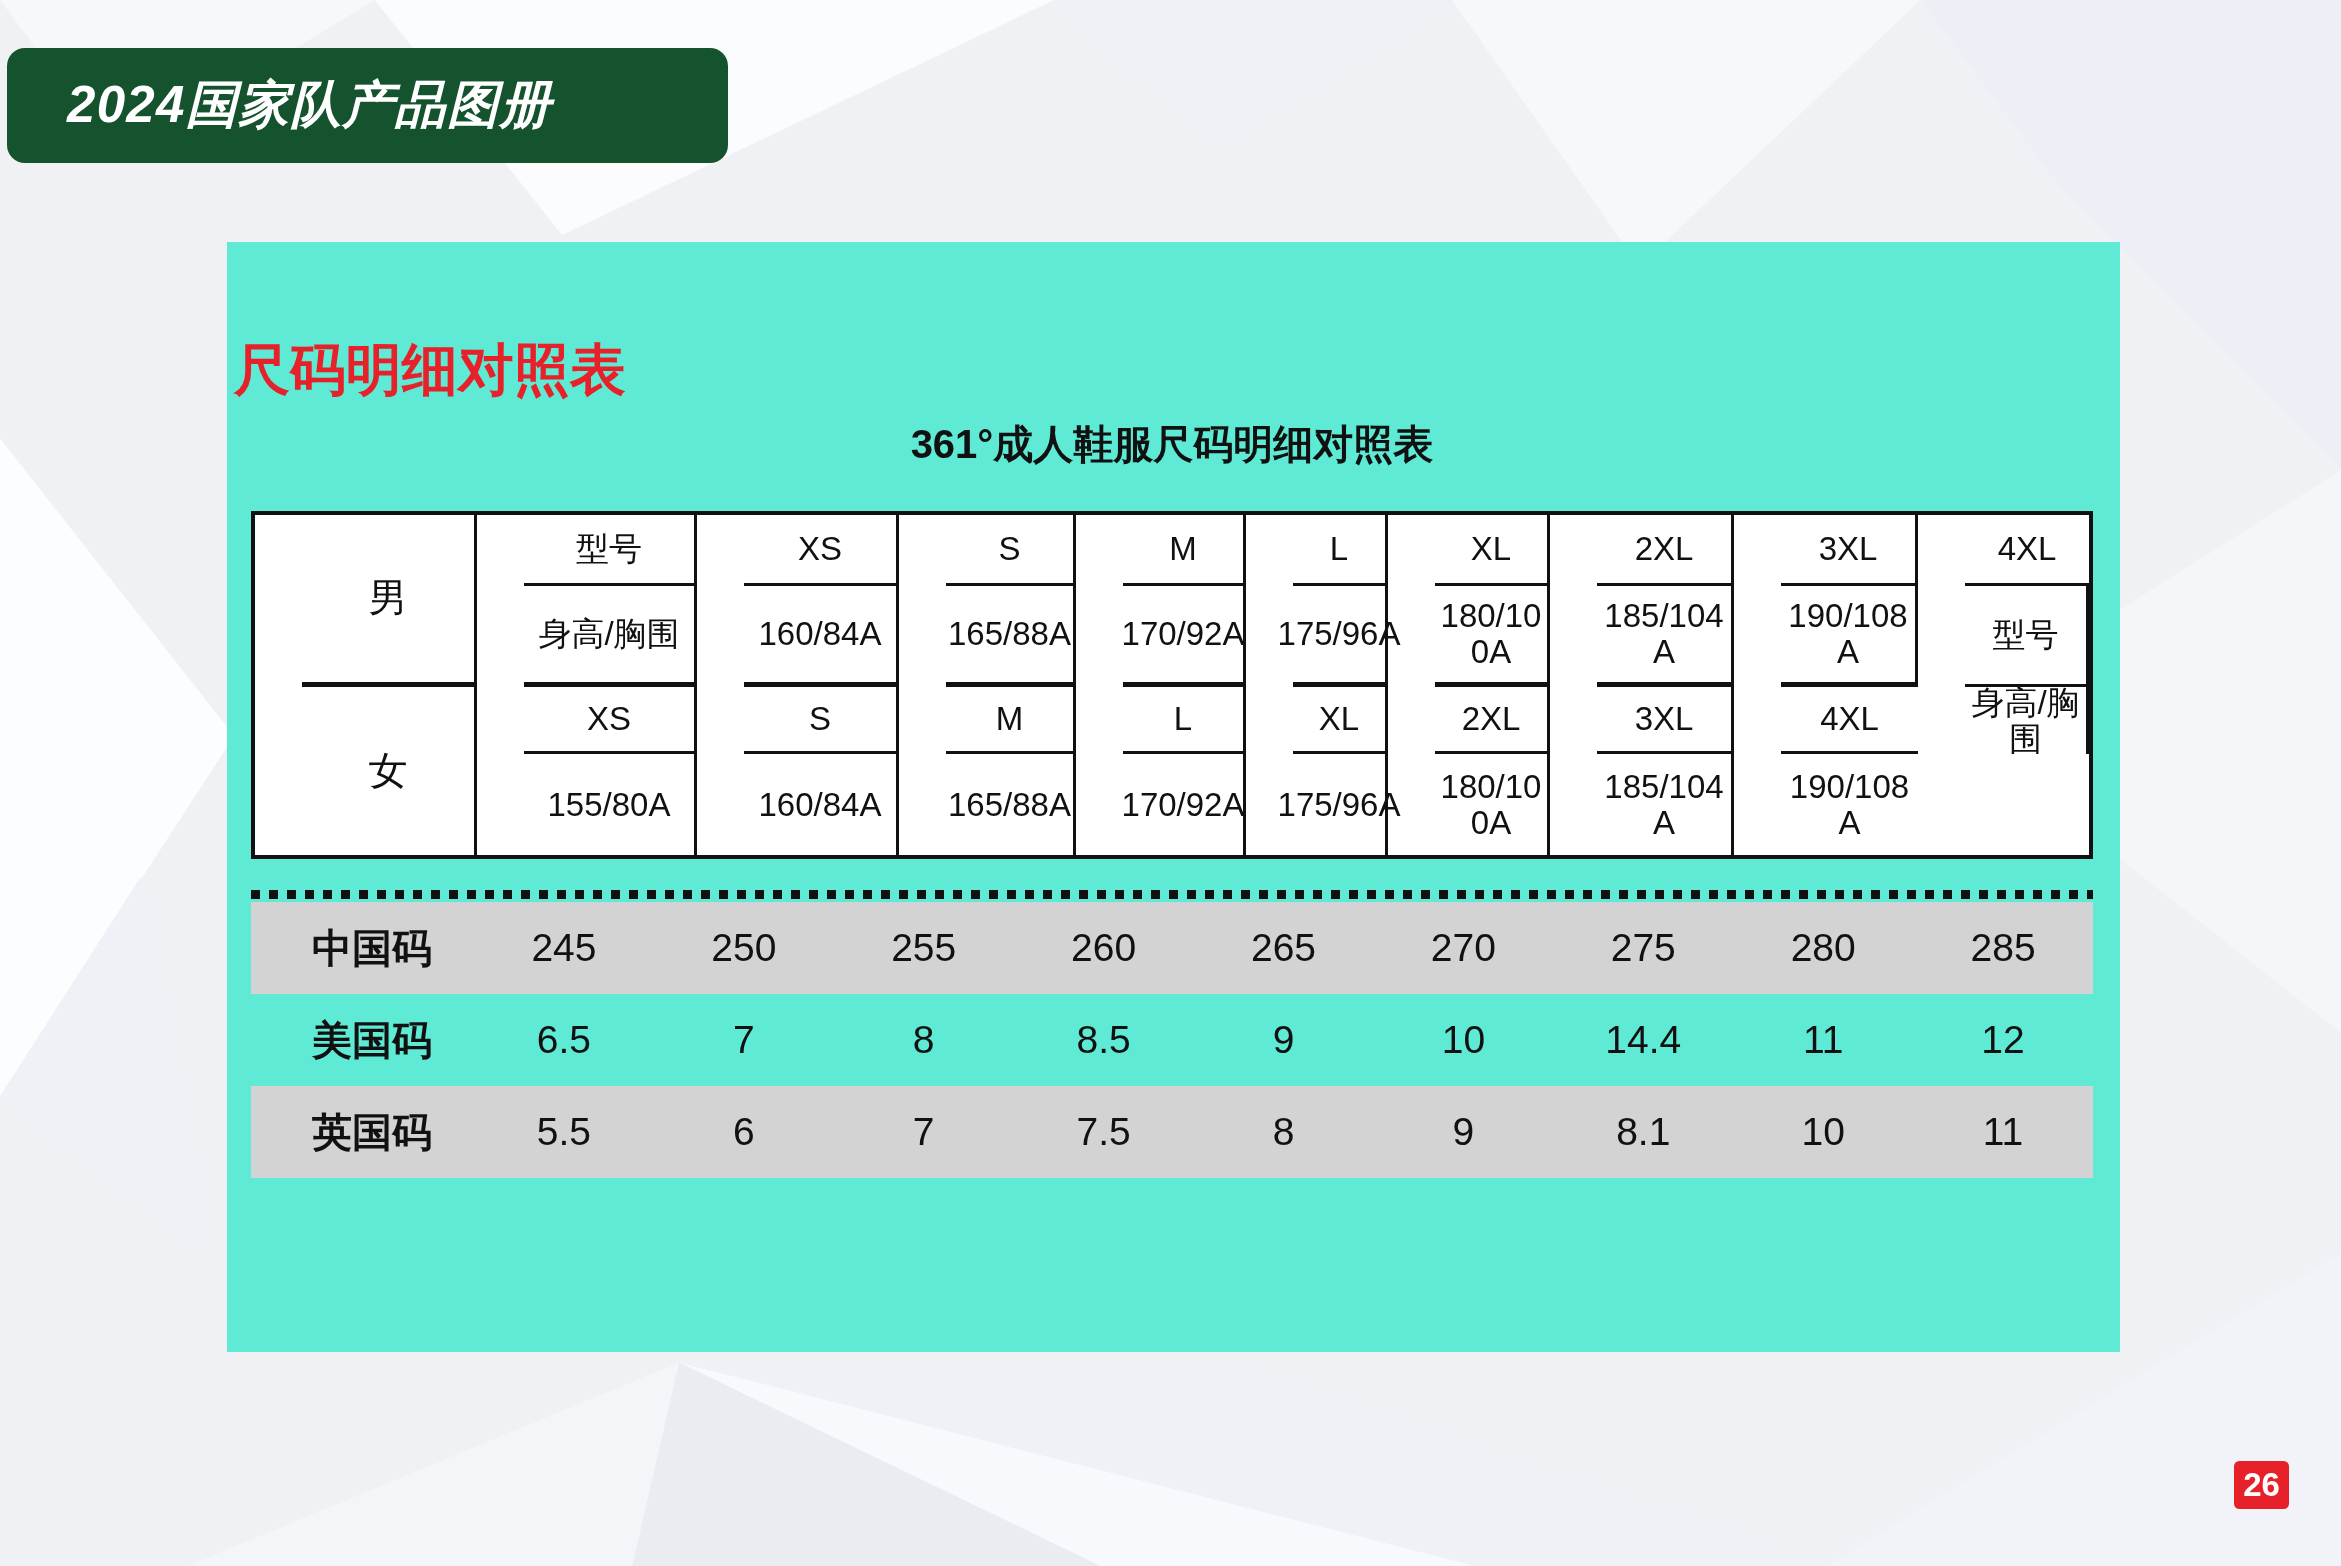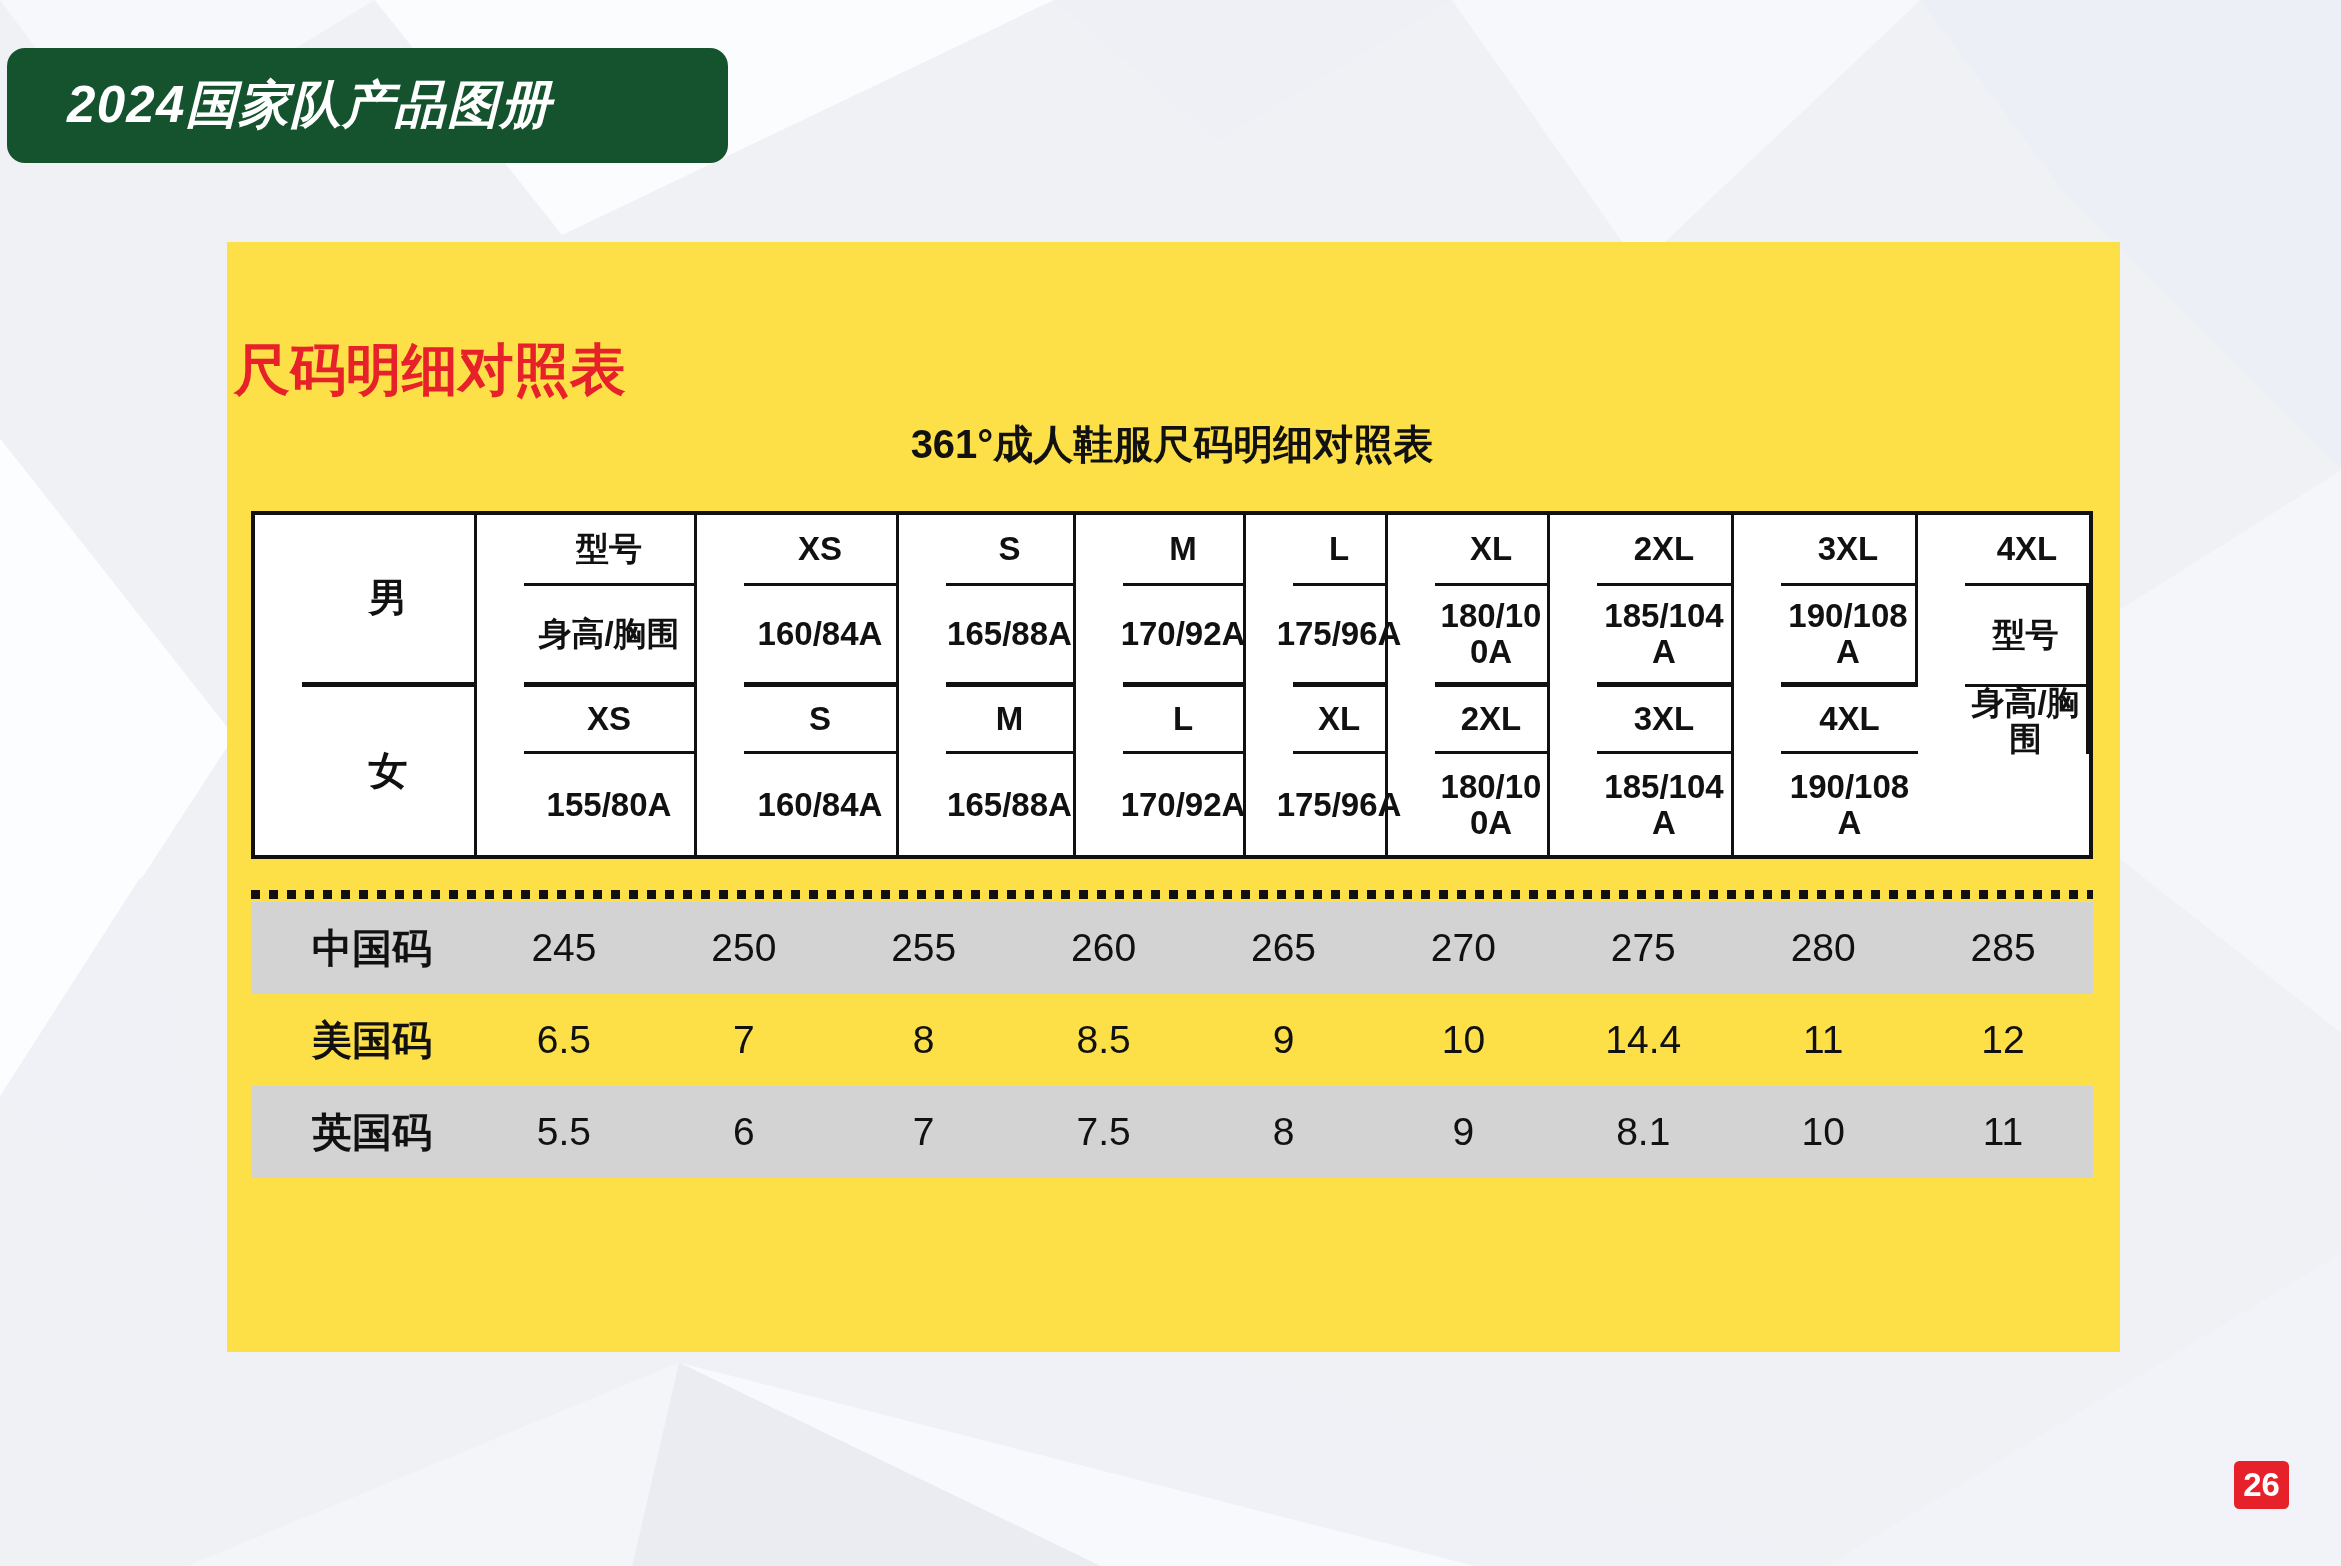--- a/index.html
+++ b/index.html
@@ -30,21 +30,21 @@
     background:#14532d; z-index:3;
     display:flex; align-items:center; padding-left:60px;border-radius:18px;
   }
   .banner-title {
     color:#fff; font-size:51px; font-weight:bold; font-style:italic;
     letter-spacing:1.3px; white-space:nowrap;
   }
 
   .card {
     position:absolute; left:227px; top:242px; width:1893px; height:1110px;
-    background:#fde047; z-index:2;
+    background:#5eead4; z-index:2;
   }
   .heading {
     position:absolute; left:6.7px; top:100px;
     color:#e62129; font-size:56px; font-weight:bold; line-height:1;
   }
   .table-title {
     position:absolute; left:24px; top:182px; width:1842px;
     text-align:center; font-size:40px; font-weight:bold; line-height:1;
   }
 
@@ -52,21 +52,21 @@
     position:absolute; left:24px; top:269px; width:1842px;
     display:grid;
     grid-template-columns:222px 220px 202px 177px 170px 142px 162px 184px 184px 171px;
     grid-template-rows:71px 101px 67px 101px;
     border:4.7px solid #111;
     background:#fff;
   }
   .cell {
     border-right:3.3px solid #111; border-bottom:3.3px solid #111;
     display:flex; align-items:center; justify-content:center;
-    font-size:33px; font-weight:bold; line-height:1.08; text-align:center;margin-left:47px;
+    font-size:33px; font-weight:normal; line-height:1.08; text-align:center;margin-left:47px;
   }
   .cell.lc  { border-right:none; }
   .cell.sep { border-bottom:5.3px solid #111; }
   .cell.lr  { border-bottom:none; }
   .gender { font-size:39px; }
   .g-male   { grid-row:1/3; grid-column:1; border-bottom:5.3px solid #111; }
   .g-female { grid-row:3/5; grid-column:1; border-bottom:none; }
   .vtext { display:inline-block; text-align:center; }
   .narrow .vtext { max-width:137px; overflow-wrap:anywhere; }
 

